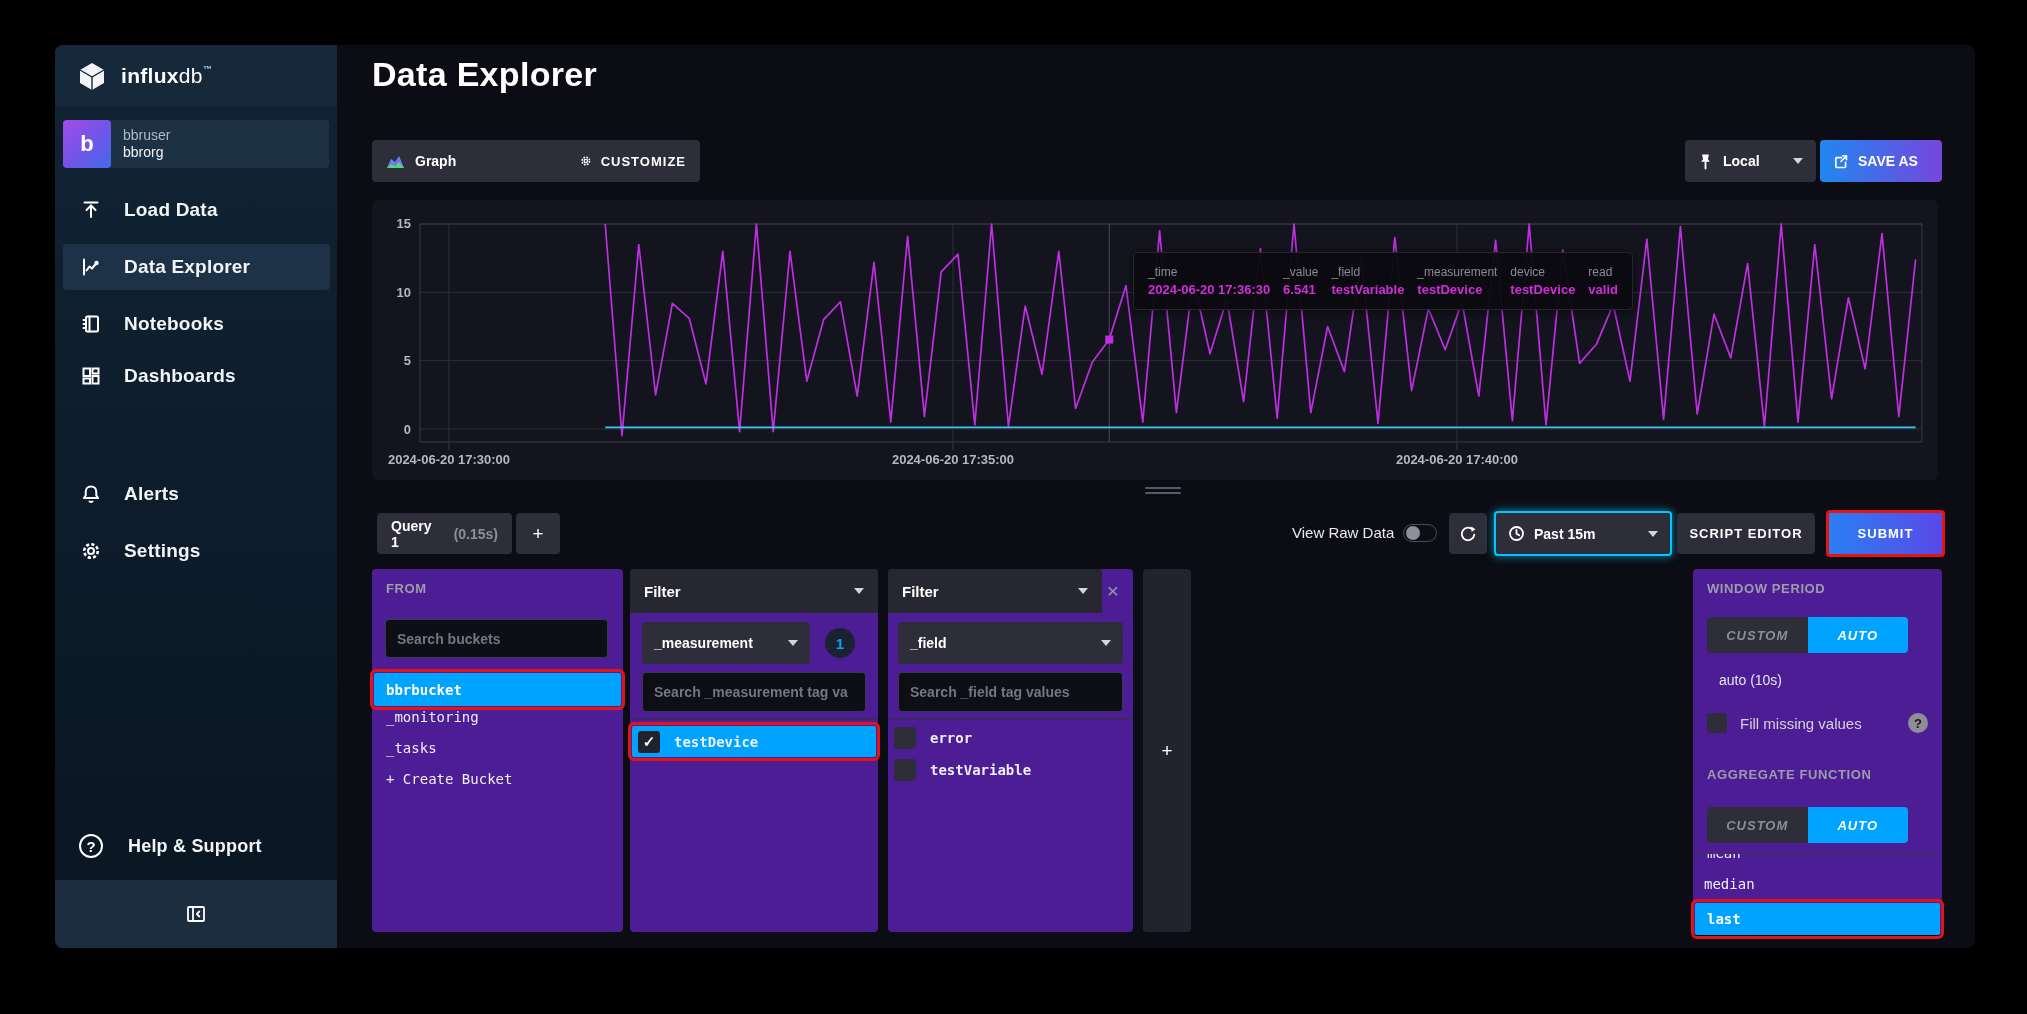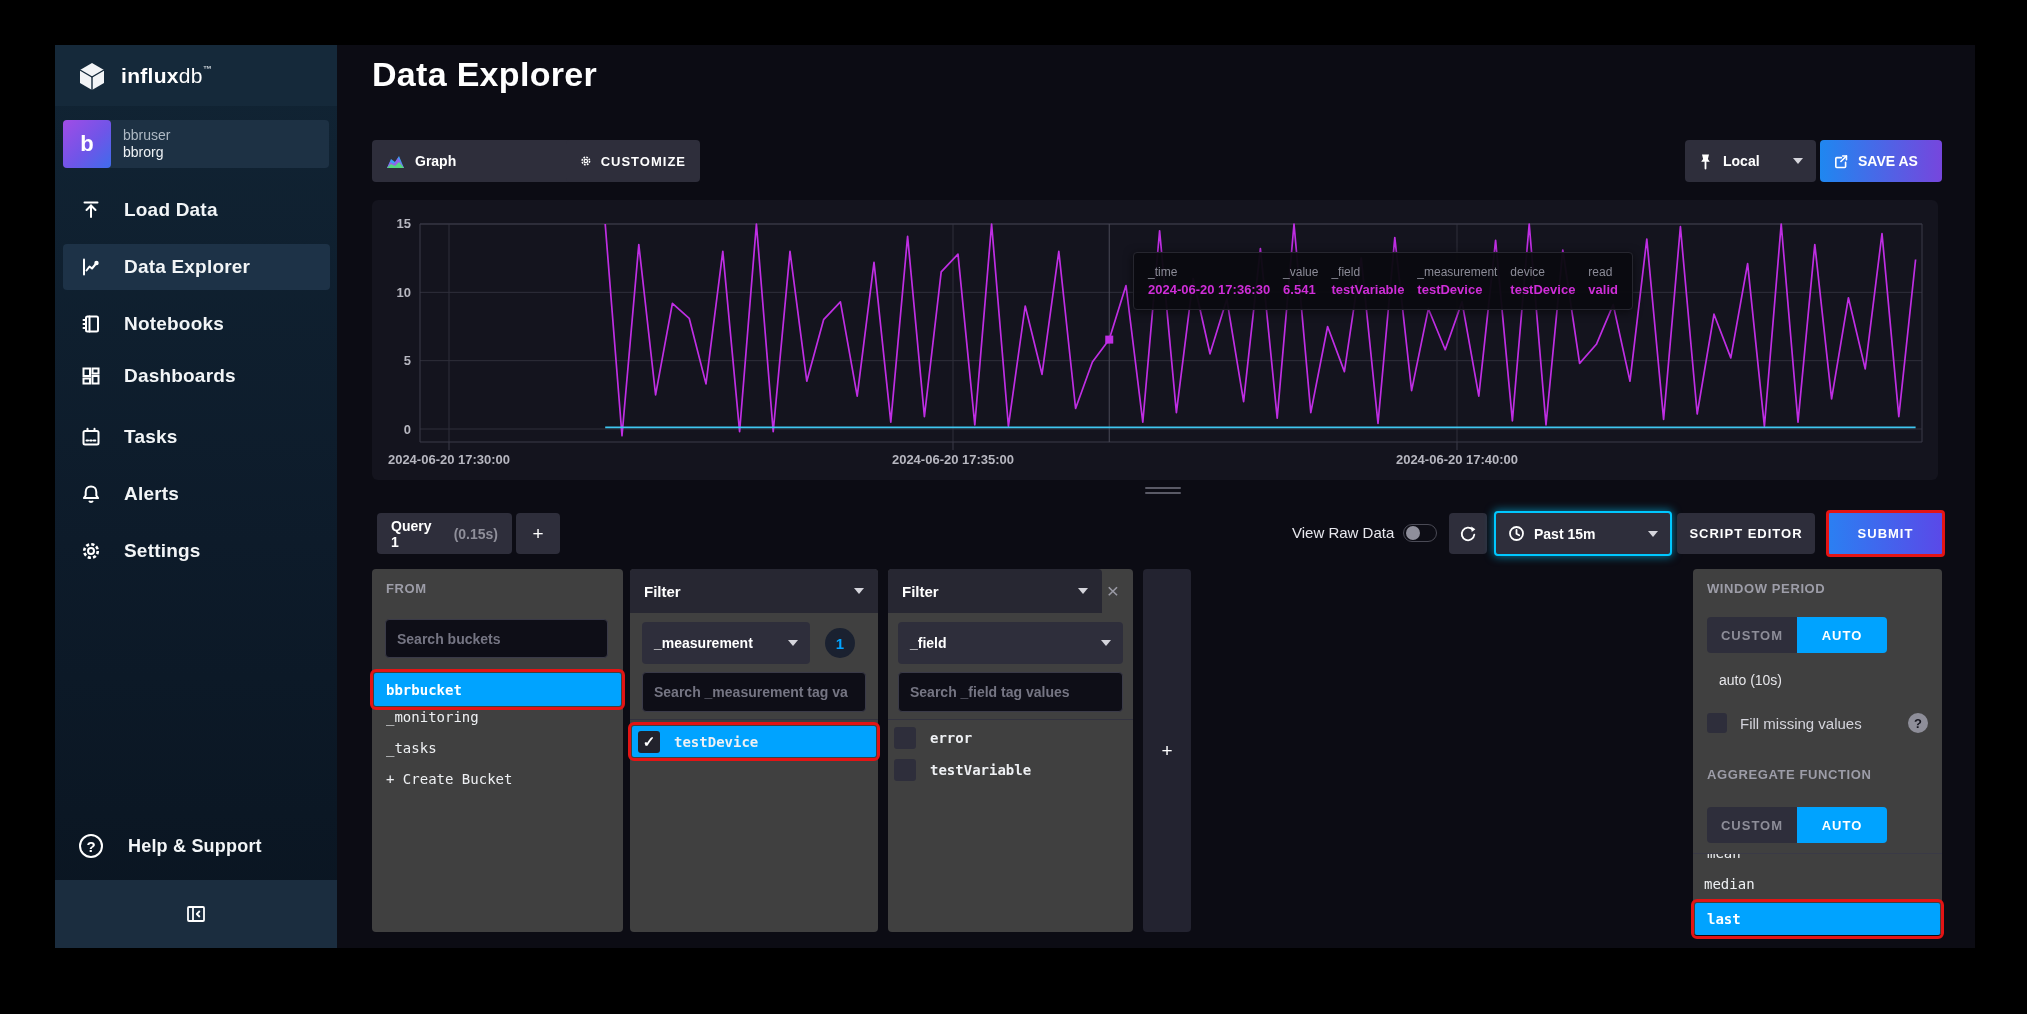--- a/index.html
+++ b/index.html
@@ -1,19 +1,19 @@
 <!DOCTYPE html>
 <html><head>
 <meta charset="utf-8">
 <style>
   * { margin:0; padding:0; box-sizing:border-box; }
   html,body { width:2027px; height:1014px; background:#000; overflow:hidden;
               font-family:"Liberation Sans", sans-serif; }
   .frame { position:absolute; left:55px; top:45px; width:1920px; height:903px;
-           background:#0c0c14; border-radius:0; overflow:hidden; }
+           background:#0c0c14; border-radius:8px; overflow:hidden; }
 
   
   .sidebar { position:absolute; left:0; top:0; width:282px; height:903px;
              background:linear-gradient(180deg,#112434 0%,#0d1b2a 55%,#0a1521 100%); }
   .logo-row { position:absolute; left:0; top:0; width:282px; height:61px;
               background:#15293a; display:flex; align-items:center; }
   .logo-row svg { margin-left:22px; }
   .logo-text { margin-left:14px; color:#fff; font-size:21px; font-weight:700; letter-spacing:.3px; }
   .logo-text .lite { font-weight:400; }
   .logo-tm { color:#cfd6dc; font-size:9px; vertical-align:top; }
@@ -83,21 +83,21 @@
   .refresh-btn { left:1112px; top:468px; width:38px; height:41px; justify-content:center; }
   .timerange-dd { left:1157px; top:466px; width:178px; height:45px; padding:0 12px;
                   border:2px solid #00c8ff; box-shadow:0 0 9px 1px rgba(0,200,255,.55); }
   .timerange-dd .btn-label { margin-left:9px; }
   .scripteditor-btn { left:1340px; top:468px; width:138px; height:41px; justify-content:center; }
   .submit-btn { left:1489px; top:465px; width:119px; height:47px; justify-content:center;
                 background:linear-gradient(90deg,#2b7ff2 0%,#5a49e8 100%);
                 border:3px solid #e41414; border-radius:4px; }
 
   
-  .card { position:absolute; top:524px; background:#404040; border-radius:4px; }
+  .card { position:absolute; top:524px; background:#4c1d95; border-radius:4px; }
   .card-title { position:absolute; left:14px; top:12px; color:#9d9da8; font-size:13px;
                 font-weight:700; letter-spacing:.6px; }
   .inp { position:absolute; background:#0e0e17; border:1px solid #3a3a48; border-radius:4px;
          color:#d8d8e0; font-size:14px; font-weight:700; padding:0 11px; outline:none;
          font-family:"Liberation Sans", sans-serif; }
   .inp::placeholder { color:#757583; }
   .mono { font-family:"DejaVu Sans Mono", monospace; }
   .list-row { position:absolute; color:#eef0f3; font-size:14px; cursor:pointer; }
   .sel-row { position:absolute; left:2px; right:2px; background:#00a3ff; border-radius:2px;
              display:flex; align-items:center; color:#fff; font-weight:700; font-size:14px;
@@ -123,22 +123,22 @@
   .from-card { left:35px; width:251px; height:363px; }
   .filter1-card { left:293px; width:248px; height:363px; }
   .filter2-card { left:551px; width:245px; height:363px; }
   .addcol-card { left:806px; width:48px; height:363px; background:#232330; display:flex;
                  align-items:center; justify-content:center; color:#fff; font-size:19px; cursor:pointer; }
   .close-x { position:absolute; right:8px; top:10px; color:#9a9aa5; font-size:21px;
              width:24px; text-align:center; cursor:pointer; }
 
   
   .options-card { left:1356px; width:249px; height:366px; overflow:visible; }
-  .seg { position:absolute; left:14px; width:180px; height:36px; border-radius:4px;
-         overflow:hidden; display:flex; }
+  .seg { position:absolute; left:14px; width:201px; height:36px; border-radius:4px;
+         overflow:hidden; display:flex;font-style:italic; }
   .seg > div { flex:1; display:flex; align-items:center; justify-content:center;
                font-size:13px; font-weight:700; letter-spacing:1px; cursor:pointer; }
   .seg .custom { background:#2e2e3b; color:#8d8d98; }
   .seg .auto { background:#00a3ff; color:#fff; }
   .auto-value { position:absolute; left:26px; color:#e6e6ea; font-size:14px; }
   .fill-row { position:absolute; left:14px; right:14px; display:flex; align-items:center; }
   .fill-row .checkbox { width:20px; height:20px; }
   .fill-label { margin-left:13px; color:#d4d4dc; font-size:15px; }
   .q-icon { margin-left:auto; width:20px; height:20px; border-radius:50%; background:#8e8e99;
             color:#15151e; font-size:13px; font-weight:700; display:flex; align-items:center;
@@ -209,29 +209,20 @@
     </div>
     <div class="nav-item" style="top:308px">
       <svg class="nav-icon" viewBox="0 0 22 22" fill="none" stroke="#fff" stroke-width="2">
         <rect x="3.5" y="3.5" width="6.5" height="7.5"></rect>
           <rect x="12.5" y="3.5" width="6" height="5"></rect>
           <rect x="3.5" y="13.5" width="6.5" height="5"></rect>
           <rect x="12.5" y="11" width="6" height="7.5"></rect>
       </svg>
       <span class="nav-label">Dashboards</span>
     </div>
-    <div class="nav-item" style="top:369px">
-      <svg class="nav-icon" viewBox="0 0 22 22" fill="none" stroke="#fff" stroke-width="2" stroke-linecap="round">
-        <rect x="3.5" y="5" width="15" height="13.5" rx="1.5"></rect>
-          <line x1="7.5" y1="2.8" x2="7.5" y2="5"></line>
-          <line x1="14.5" y1="2.8" x2="14.5" y2="5"></line>
-          <line x1="6.5" y1="14.5" x2="15.5" y2="14.5" stroke-dasharray="1.6 2"></line>
-      </svg>
-      <span class="nav-label">Tasks</span>
-    </div>
     <div class="nav-item" style="top:426px">
       <svg class="nav-icon" viewBox="0 0 22 22" fill="none" stroke="#fff" stroke-width="2" stroke-linejoin="round">
         <path d="M11 3.5c3.2 0 5.3 2.3 5.3 5.4v3.6l1.8 2.6H3.9l1.8-2.6V8.9c0-3.1 2.1-5.4 5.3-5.4z"></path>
           <path d="M9.2 17.8a1.9 1.9 0 0 0 3.6 0"></path>
       </svg>
       <span class="nav-label">Alerts</span>
     </div>
     <div class="nav-item" style="top:483px">
       <svg class="nav-icon" viewBox="0 0 22 22" fill="none" stroke="#fff">
         <circle cx="11" cy="11" r="3" stroke-width="2"></circle>

